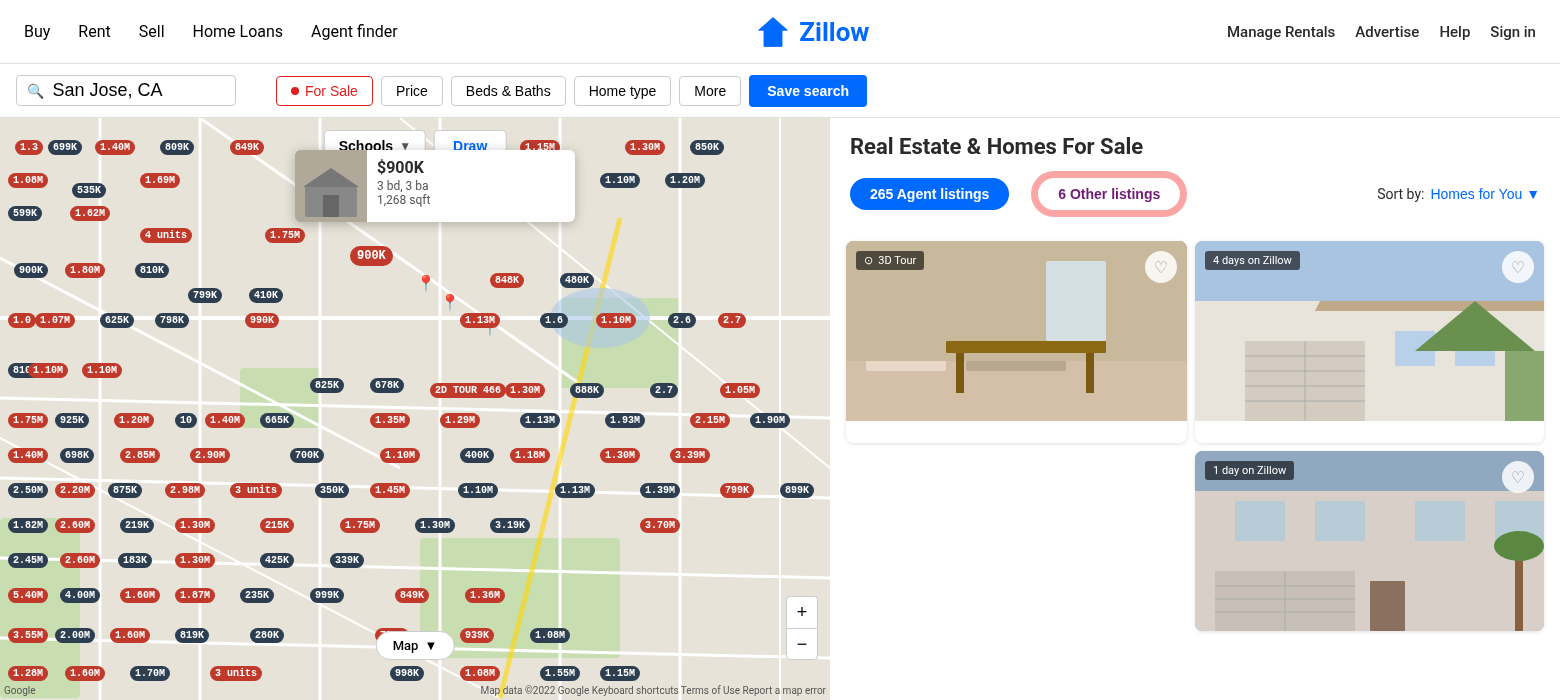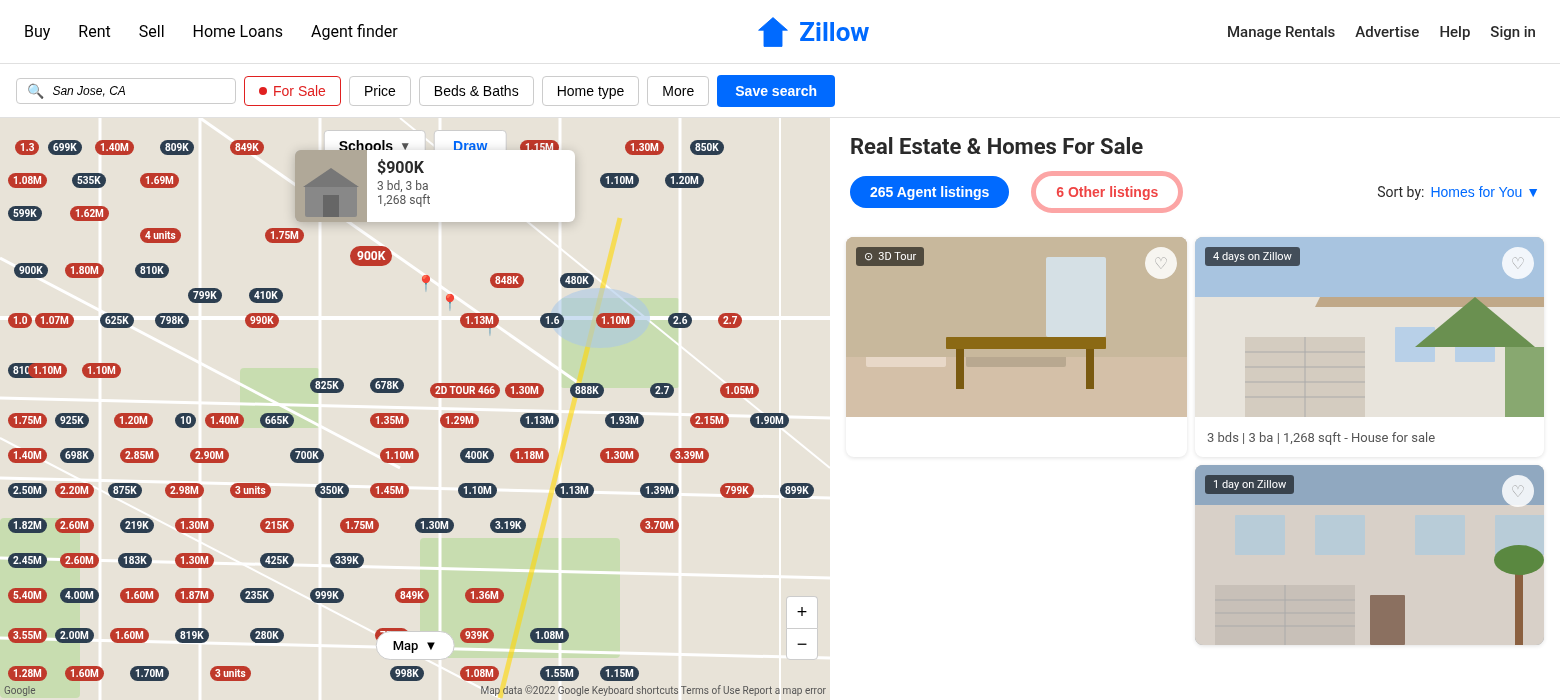--- a/index.html
+++ b/index.html
@@ -9,24 +9,24 @@
     .header { display: flex; align-items: center; justify-content: space-between; padding: 12px 24px; height: 64px; border-bottom: 1px solid #e0e0e0; background: #fff; }
     .header-left { display: flex; align-items: center; gap: 28px; }
     .logo { display: flex; align-items: center; gap: 8px; font-size: 26px; font-weight: 700; color: #006aff; }
     .logo-icon { width: 36px; height: 36px; }
     .header-right { display: flex; align-items: center; gap: 20px; }
     .header-right a { text-decoration: none; color: #2a2a2a; font-size: 15px; font-weight: 500; }
 
     
     .search-bar { display: flex; align-items: center; padding: 8px 16px; gap: 8px; border-bottom: 1px solid #e0e0e0; background: #fff; height: 54px; }
     .search-input-wrap { display: flex; align-items: center; border: 1px solid #ccc; border-radius: 4px; padding: 4px 10px; width: 220px; gap: 8px; }
-    .search-input { border: none; outline: none; font-size: 12px; width: 100%; font-style: italic; }
+    .search-input { border: none; outline: none; font-size: 18px; width: 100%; }
     .search-icon { color: #666; font-size: 14px; }
     .filter-btn { display: flex; align-items: center; gap: 6px; border: 1px solid #ccc; border-radius: 4px; padding: 6px 14px; font-size: 14px; font-weight: 500; cursor: pointer; background: #fff; white-space: nowrap; }
-    .filter-btn.for-sale { border-color: #e02020; color: #e02020; }
+    .filter-btn.for-sale { border-color: #e02020; color: #e02020; margin-left: 32px; }
     .filter-btn.for-sale .dot { width: 8px; height: 8px; background: #e02020; border-radius: 50%; }
     .save-search-btn { background: #006aff; color: #fff; border: none; border-radius: 4px; padding: 8px 18px; font-size: 14px; font-weight: 600; cursor: pointer; }
 
     
     .main { display: flex; height: calc(700px - 64px - 54px); }
 
     
     .map-area { flex: 0 0 830px; position: relative; background: #e5e0d8; overflow: hidden; }
     .map-overlay-top { position: absolute; top: 12px; left: 50%; transform: translateX(-50%); display: flex; gap: 8px; z-index: 10; }
     .schools-btn { display: flex; align-items: center; gap: 6px; background: #fff; border: 1px solid #ccc; border-radius: 4px; padding: 7px 14px; font-size: 14px; font-weight: 600; cursor: pointer; }
@@ -48,21 +48,21 @@
     .popup-details { font-size: 12px; color: #555; margin-top: 2px; }
     .popup-sqft { font-size: 12px; color: #555; }
 
     
     .right-panel { flex: 1; overflow-y: auto; background: #fff; padding: 0; }
     .panel-header { padding: 16px 20px 12px; }
     .panel-title { font-size: 22px; font-weight: 700; color: #2a2a2a; margin-bottom: 12px; }
     .listings-tabs { display: flex; align-items: center; gap: 22px; margin-bottom: 12px; }
     .tab-btn { border-radius: 24px; padding: 8px 20px; font-size: 14px; font-weight: 600; cursor: pointer; border: none; }
     .tab-btn.active { background: #006aff; color: #fff; }
-    .tab-btn.inactive { background: #fff; color: #ef4444; border: 5px solid #fca5a5; }
+    .tab-btn.inactive { background: #fff; color: #701a75; border: 7px solid #fca5a5; }
     .sort-by { margin-left: auto; display: flex; align-items: center; gap: 6px; font-size: 14px; color: #2a2a2a; }
     .sort-select { color: #006aff; font-size: 14px; font-weight: 500; border: none; background: none; cursor: pointer; }
 
     
     .listings-grid { display: grid; grid-template-columns: 1fr 1fr; gap: 0; padding: 0 16px 16px; }
     .listing-card { border-radius: 8px; overflow: hidden; margin-bottom: 16px; box-shadow: 0 1px 4px rgba(0,0,0,0.12); cursor: pointer; position: relative; background: #fff; }
     .listing-img { width: 100%; height: 180px; background: #c0c0c0; position: relative; overflow: hidden; }
     .listing-img-placeholder { width: 100%; height: 100%; background: linear-gradient(135deg, #d0d0d0 0%, #b0b0b0 100%); display: flex; align-items: center; justify-content: center; color: #888; font-size: 12px; }
     .badge { position: absolute; top: 10px; left: 10px; background: rgba(0,0,0,0.6); color: #fff; font-size: 11px; padding: 3px 8px; border-radius: 3px; display: flex; align-items: center; gap: 5px; }
     .heart-btn { position: absolute; top: 10px; right: 10px; background: rgba(255,255,255,0.85); border: none; border-radius: 50%; width: 32px; height: 32px; display: flex; align-items: center; justify-content: center; cursor: pointer; font-size: 16px; color: #999; }
@@ -164,35 +164,35 @@
       <line x1="0" y1="140" x2="400" y2="350" stroke="#fff" stroke-width="3"></line>
       <line x1="200" y1="0" x2="600" y2="280" stroke="#fff" stroke-width="3"></line>
       <line x1="0" y1="320" x2="500" y2="580" stroke="#fff" stroke-width="2"></line>
       <line x1="400" y1="0" x2="830" y2="350" stroke="#fff" stroke-width="2"></line>
 
       <path d="M500 580 Q520 500 540 420 Q560 340 580 260 Q600 180 620 100" stroke="#ffd700" stroke-width="5" fill="none" opacity="0.6"></path>
 
       <ellipse cx="600" cy="200" rx="50" ry="30" fill="#aac8e8" opacity="0.6"></ellipse>
     </svg>
 
-    <div style="position:absolute;top:0;left:0;width:100%;height:100%;z-index:5;">
+    <div style="position:absolute;top:0;left:0;width:100%;height:100%;z-index:5;font-family:Liberation Mono, monospace;">
 
       <span class="price-marker" style="top:22px;left:15px">1.3</span>
       <span class="price-marker dark" style="top:22px;left:48px">699K</span>
       <span class="price-marker" style="top:22px;left:95px">1.40M</span>
       <span class="price-marker dark" style="top:22px;left:160px">809K</span>
       <span class="price-marker" style="top:22px;left:230px">849K</span>
       <span class="price-marker dark" style="top:22px;left:355px">897K</span>
       <span class="price-marker" style="top:22px;left:450px">1.05M</span>
       <span class="price-marker" style="top:22px;left:520px">1.15M</span>
       <span class="price-marker" style="top:22px;left:625px">1.30M</span>
       <span class="price-marker dark" style="top:22px;left:690px">850K</span>
 
       <span class="price-marker" style="top:55px;left:8px">1.08M</span>
-      <span class="price-marker dark" style="top:55px;left:72px">535K</span>
+      <span class="price-marker dark" style="top:65px;left:72px">535K</span>
       <span class="price-marker" style="top:55px;left:140px">1.69M</span>
       <span class="price-marker dark" style="top:55px;left:600px">1.10M</span>
       <span class="price-marker dark" style="top:55px;left:665px">1.20M</span>
 
       <span class="price-marker dark" style="top:88px;left:8px">599K</span>
       <span class="price-marker" style="top:88px;left:70px">1.62M</span>
       <span class="price-marker" style="top:110px;left:140px">4 units</span>
       <span class="price-marker" style="top:110px;left:265px">1.75M</span>
       <span class="price-marker dark" style="top:88px;left:320px">810K</span>
       <span class="price-marker dark" style="top:88px;left:380px">848K</span>
@@ -432,25 +432,20 @@
 
             <rect x="310" y="110" width="60" height="70" fill="#88a870"></rect>
             <polygon points="280,60 340,110 220,110" fill="#6a9050"></polygon>
           </svg>
           <div class="badge">
             <span>4 days on Zillow</span>
           </div>
           <button class="heart-btn">♡</button>
         </div>
         <div class="listing-info">
-          <div class="listing-meta">
-            <span>3 bds</span>
-            | <span>3 ba</span>
-            | <span>1,268 sqft</span> - <span>House for sale</span>
-          </div>
         </div>
       </div>
 
       <div class="listing-card" style="grid-column:2;margin-top:-8px;">
         <div class="listing-img">
           <svg width="100%" height="180" xmlns="http://www.w3.org/2000/svg">
             <rect width="100%" height="180" fill="#a8b0b8"></rect>
 
             <rect x="0" y="40" width="100%" height="140" fill="#d8d0c8"></rect>
 

